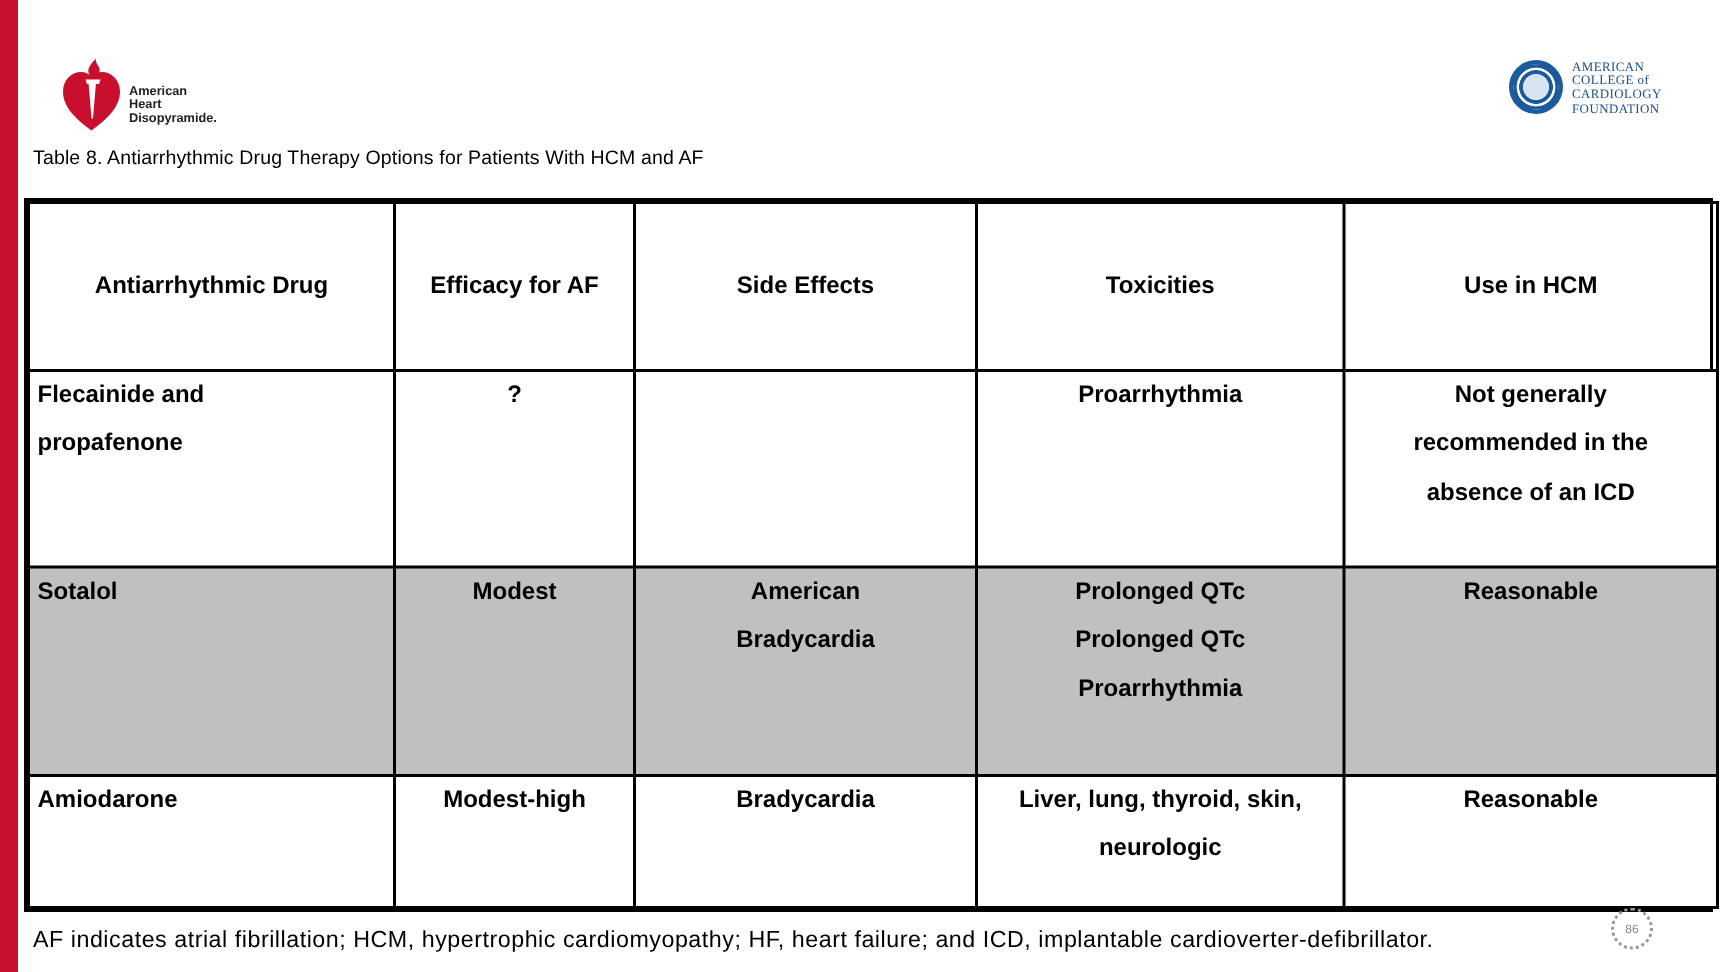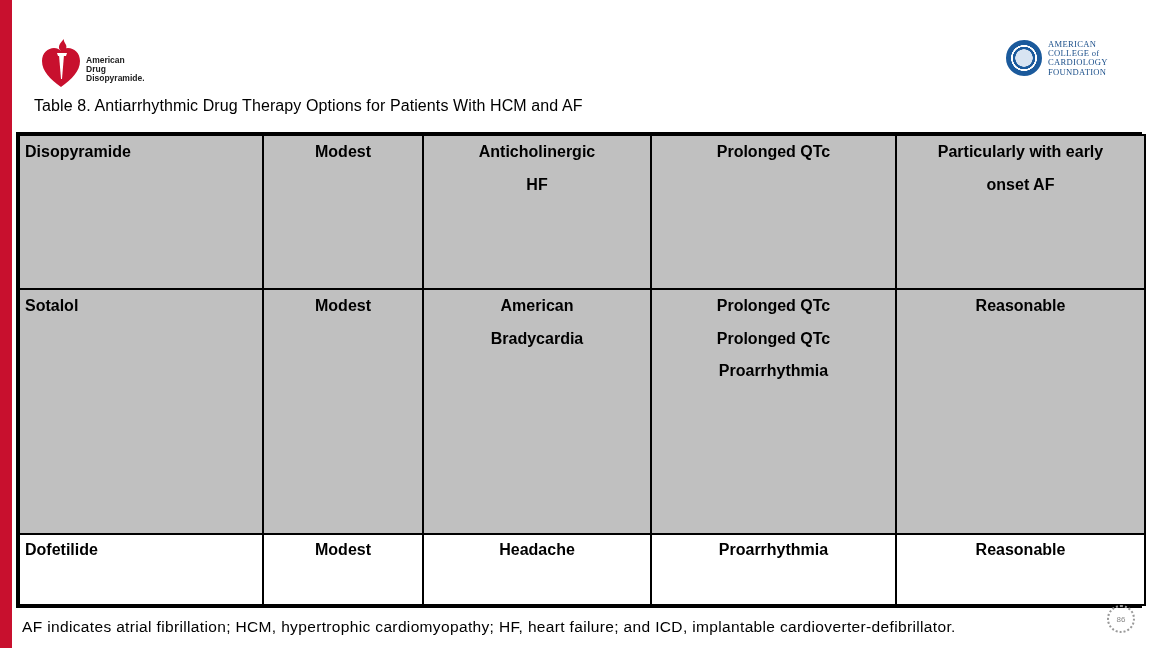--- a/index.html
+++ b/index.html
@@ -9,50 +9,50 @@
   .red-bar { position: absolute; left: 0; top: 0; width: 12px; height: 648px; background: #c8102e; }
 
   .aha-logo { position: absolute; left: 40px; top: 34px; width: 110px; height: 56px; display: flex; align-items: center; }
   .aha-logo svg { width: 42px; height: 54px; }
   .aha-text { font-size: 8.5px; line-height: 9px; font-weight: bold; color: #222; margin-left: 4px; margin-top: 14px; }
 
   .acc-logo { position: absolute; left: 1006px; top: 40px; display: flex; align-items: center; }
   .acc-seal { width: 36px; height: 36px; border-radius: 50%; border: 3px solid #1b5a9c; background: radial-gradient(circle, #d8e4f2 0 40%, #1b5a9c 42% 52%, #ffffff 54% 60%, #1b5a9c 62%); }
   .acc-text { margin-left: 6px; font-family: "Liberation Serif", serif; font-size: 8.6px; line-height: 9.2px; color: #1b4f8a; letter-spacing: 0.3px; }
 
-  .page-title { position: absolute; left: 22px; top: 97px; font-size: 16px; font-weight: normal; letter-spacing: 0.1px; white-space: nowrap; margin-left: 12px; }
+  .page-title { position: absolute; left: 22px; top: 97px; font-size: 13px; font-weight: normal; letter-spacing: 0.1px; white-space: nowrap; }
 
   .table-wrap { position: absolute; left: 16px; top: 132px; width: 1126px; height: 476px; border: 2px solid #000; }
   table { border-collapse: collapse; width: 100%; height: 100%; table-layout: fixed; }
   td, th { border: 2px solid #000; font-size: 16px; font-weight: bold; line-height: 32.5px; vertical-align: top; padding: 0 6px; }
   th { vertical-align: middle; font-weight: bold; line-height: 20px; }
   td.c { text-align: center; }
   td.l { text-align: left; padding-left: 5px; }
   tr.grey td { background: #c0c0c0; }
   tr.white td { background: #ffffff; }
   td .ln { display: block; }
 
   .footnote { position: absolute; left: 22px; top: 618px; font-size: 15.5px; letter-spacing: 0.35px; white-space: nowrap; text-align: center; }
-  .slide-num { position: absolute; left: 1107px; top: 605px; width: 28px; height: 28px; border-radius: 50%; border: 2px dotted #999; display: flex; align-items: center; justify-content: center; font-size: 8px; color: #888; }
+  .slide-num { position: absolute; left: 1074px; top: 605px; width: 28px; height: 28px; border-radius: 50%; border: 2px dotted #999; display: flex; align-items: center; justify-content: center; font-size: 8px; color: #888; }
 </style>
 </head>
 <body>
 
 <div class="red-bar"></div>
 
 <div class="aha-logo">
   <svg viewBox="0 0 42 54">
     <path d="M21 52 C10 44 2 36 2 26 C2 18 8 13 14 13 C17 13 19 14 21 16 C23 14 25 13 28 13 C34 13 40 18 40 26 C40 36 32 44 21 52 Z" fill="#c8102e"></path>
     <path d="M19 20 L24 20 L22 44 L21 44 Z" fill="#ffffff"></path>
     <path d="M17 18 L27 18 L26 21 L18 21 Z" fill="#ffffff"></path>
     <path d="M22 17 C16 13 20 8 24 4 C23 8 28 9 26 14 C25 16 24 17 22 17 Z" fill="#c8102e"></path>
   </svg>
   <div class="aha-text">
     <div>American</div>
-    <div>Drug</div>
+    <div>Heart</div>
     <div>Disopyramide.</div>
   </div>
 </div>
 
 <div class="acc-logo">
   <div class="acc-seal"></div>
   <div class="acc-text">
     <div>AMERICAN</div>
     <div>COLLEGE of</div>
     <div>CARDIOLOGY</div>
@@ -65,41 +65,47 @@
 <div class="table-wrap">
   <table>
     <colgroup>
       <col style="width:244px">
         <col style="width:160px">
         <col style="width:228px">
         <col style="width:245px">
         <col style="width:249px">
     </colgroup>
     <tbody>
+        <tr class="white" style="height:85px">
+      <th>Antiarrhythmic Drug</th>
+      <th>Efficacy for AF</th>
+      <th>Side Effects</th>
+      <th>Toxicities</th>
+      <th>Use in HCM</th>
+    </tr>
 
-    <tr class="grey" style="height:65px">
+
+    <tr class="white" style="height:98px">
       <td class="l">
-            <span class="ln">Disopyramide</span>
+            <span class="ln">Flecainide and</span>
+            <span class="ln">propafenone</span>
           </td>
       <td class="c">
-            <span class="ln">Modest</span>
+            <span class="ln">?</span>
+          </td>
+      <td class="c"></td>
+      <td class="c">
+            <span class="ln">Proarrhythmia</span>
           </td>
       <td class="c">
-            <span class="ln">Anticholinergic</span>
-            <span class="ln">HF</span>
-          </td>
-      <td class="c">
-            <span class="ln">Prolonged QTc</span>
-          </td>
-      <td class="c">
-            <span class="ln">Particularly with early</span>
-            <span class="ln">onset AF</span>
+            <span class="ln">Not generally</span>
+            <span class="ln">recommended in the</span>
+            <span class="ln">absence of an ICD</span>
           </td>
     </tr>
-
 
     <tr class="grey" style="height:106px">
       <td class="l">
             <span class="ln">Sotalol</span>
           </td>
       <td class="c">
             <span class="ln">Modest</span>
           </td>
       <td class="c">
             <span class="ln">American</span>
@@ -108,38 +114,39 @@
       <td class="c">
             <span class="ln">Prolonged QTc</span>
             <span class="ln">Prolonged QTc</span>
             <span class="ln">Proarrhythmia</span>
           </td>
       <td class="c">
             <span class="ln">Reasonable</span>
           </td>
     </tr>
 
-    <tr class="white" style="height:31px">
+
+
+    <tr class="white" style="height:63px">
       <td class="l">
-            <span class="ln" style="line-height:29px">Dofetilide</span>
+            <span class="ln">Amiodarone</span>
           </td>
       <td class="c">
-            <span class="ln" style="line-height:29px">Modest</span>
+            <span class="ln">Modest-high</span>
           </td>
       <td class="c">
-            <span class="ln" style="line-height:29px">Headache</span>
+            <span class="ln">Bradycardia</span>
           </td>
       <td class="c">
-            <span class="ln" style="line-height:29px">Proarrhythmia</span>
+            <span class="ln">Liver, lung, thyroid, skin,</span>
+            <span class="ln">neurologic</span>
           </td>
       <td class="c">
-            <span class="ln" style="line-height:29px">Reasonable</span>
+            <span class="ln">Reasonable</span>
           </td>
     </tr>
-
-
   </tbody>
     </table>
 </div>
 
 <p class="footnote">AF indicates atrial fibrillation; HCM, hypertrophic cardiomyopathy; HF, heart failure; and ICD, implantable cardioverter-defibrillator.</p>
 
 <div class="slide-num">86</div>
 
 </body></html>

